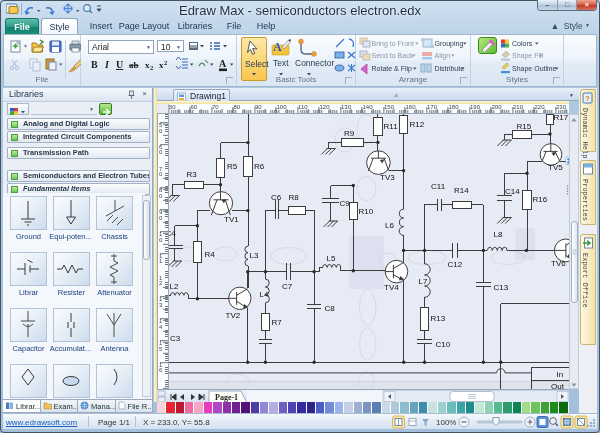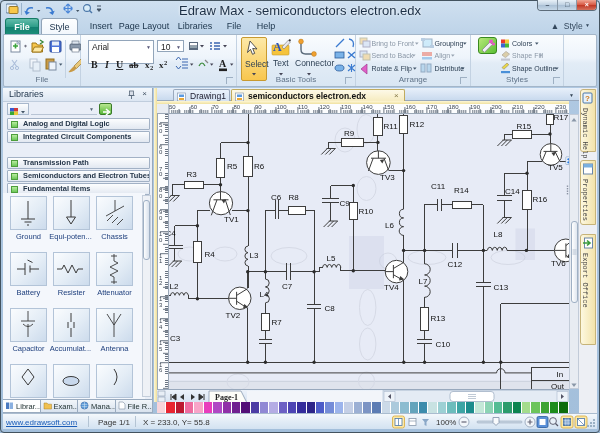--- a/index.html
+++ b/index.html
@@ -182,21 +182,21 @@
       <rect x="42" y="24" width="8" height="10" fill="#c89a46" stroke="#96701e"></rect>
       <rect x="45" y="27" width="7" height="8" fill="#eef4fa" stroke="#7a8aa0"></rect>
       <path d="M55 28.5 l3.4 0 -1.7 2.2 z" fill="#45586c"></path>
       <path d="M70 31 l7 -7 2.5 2.5 -7 7 z" fill="#e8c87a" stroke="#9a7a3a" stroke-width=".7"></path>
       <path d="M70 31 l2.5 2.5 -2 2 q-4 2.5 -6 1.5 q1.5 -2 3.5 -4 z" fill="#c89a46"></path>
     </svg>
   </div>
 
   <div class="rgroup" style="left:77px;width:156px;">
       <div class="dlauncher"></div>
-    <div class="abs" style="left:7px;top:5px;width:66px;height:24px;background:#fff;border:1px solid #92a5ba;font-size:8.5px;color:#222;padding:1px 0 0 3px;">Arial<span style="position:absolute;right:2px;color:#557;font-size:5px;top:3px;">▼</span></div>
+    <div class="abs" style="left:7px;top:5px;width:66px;height:14px;background:#fff;border:1px solid #92a5ba;font-size:8.5px;color:#222;padding:1px 0 0 3px;">Arial<span style="position:absolute;right:2px;color:#557;font-size:5px;top:3px;">▼</span></div>
     <div class="abs" style="left:76px;top:5px;width:27px;height:12px;background:#fff;border:1px solid #92a5ba;font-size:8.5px;color:#222;padding:1px 0 0 3px;">10<span style="position:absolute;right:2px;color:#557;font-size:5px;top:3px;">▼</span></div>
     <svg width="156" height="50" style="position:absolute;left:0;top:0;">
 
       <rect x="108" y="7" width="9" height="8" fill="#5a6a7e"></rect>
         <rect x="109" y="8" width="7" height="2.4" fill="#fff"></rect>
         <rect x="109" y="11.5" width="7" height="1" fill="#cdd"></rect>
       <path d="M119 10 l4 0 -2 2.4 z" fill="#445"></path>
       <path d="M129 8 h2 M133 8 h6 M129 11 h2 M133 11 h6 M129 14 h2 M133 14 h6" stroke="#3a66b0" stroke-width="1.3"></path>
       <path d="M142 10 l4 0 -2 2.4 z" fill="#445"></path>
 
@@ -331,40 +331,40 @@
     <div class="abs" style="left:28px;top:1px;width:66px;height:12px;border-bottom:1px solid #b8c4d4;"></div>
     <div class="abs" style="left:86px;top:4px;font-size:5px;color:#567;">▼</div>
     <div class="abs" style="left:96px;top:1px;width:13px;height:12px;border:1px solid #3a7a2a;border-radius:2px;background:linear-gradient(180deg,#b8e890,#58b838);">
       <svg width="13" height="12">
           <path d="M3 6 h5 M6 3 l3.5 3 -3.5 3" stroke="#fff" stroke-width="1.6" fill="none"></path>
         </svg>
     </div>
   </div>
   <div class="cat" style="top:30px;"><i></i>Analog and Digital Logic</div>
   <div class="cat" style="top:43px;"><i></i>Integrated Circuit Components</div>
-  <div class="cat" style="top:69px;"><i></i>Transmission Path</div>
+  <div class="cat" style="top:59px;"><i></i>Transmission Path</div>
   <div class="cat" style="top:82px;"><i></i>Semiconductors and Electron Tubes</div>
-  <div class="cat" style="top:95px;"><i></i>Fundamental Items</div>
+  <div class="cat" style="top:95px;font-style:italic;"><i></i>Fundamental Items</div>
   <div id="tilearea">
     <div class="tile" style="left:7px;top:3px;"></div>
       <div class="tile" style="left:50px;top:3px;"></div>
       <div class="tile" style="left:93px;top:3px;"></div>
     <div class="tile" style="left:7px;top:59px;"></div>
       <div class="tile" style="left:50px;top:59px;"></div>
       <div class="tile" style="left:93px;top:59px;"></div>
     <div class="tile" style="left:7px;top:115px;"></div>
       <div class="tile" style="left:50px;top:115px;"></div>
       <div class="tile" style="left:93px;top:115px;"></div>
     <div class="tile" style="left:7px;top:171px;"></div>
       <div class="tile" style="left:50px;top:171px;"></div>
       <div class="tile" style="left:93px;top:171px;"></div>
     <div class="tlabel" style="left:3px;top:39px;">Ground</div>
     <div class="tlabel" style="left:45px;top:39px;">Equi-poten...</div>
     <div class="tlabel" style="left:89px;top:39px;">Chassis</div>
-    <div class="tlabel" style="left:3px;top:95px;">Battery</div>
+    <div class="tlabel" style="left:3px;top:95px;">Librar</div>
     <div class="tlabel" style="left:46px;top:95px;">Resister</div>
     <div class="tlabel" style="left:89px;top:95px;">Attenuator</div>
     <div class="tlabel" style="left:3px;top:151px;">Capacitor</div>
     <div class="tlabel" style="left:45px;top:151px;">Accumulat...</div>
     <div class="tlabel" style="left:89px;top:151px;">Antenna</div>
     <svg width="142" height="221" style="position:absolute;left:0;top:0;">
       <g stroke="#3a3a3a" stroke-width="1" fill="none">
         <path d="M25 8 v18 M18 26 h14 M21.5 29 h7 M24 32 h2"></path>
         <path d="M68 7 v17 M63.5 24 l4.5 7 4.5 -7 z"></path>
         <path d="M112 7 v11 M103 23 L121 13 M104 28 l6 -6 M109 30 l6 -6 M114 32 l6 -6" stroke-width=".9"></path>
@@ -385,26 +385,20 @@
     </div>
 </div>
 <div id="ystripL"></div>
 <div id="doctabs">
   <div class="dtab" style="left:16px;width:57px;background:linear-gradient(180deg,#eaf2fb,#cfdff1);color:#223;">
     <svg width="10" height="10" style="position:absolute;left:3px;top:2px;">
         <rect x="0.5" y="1" width="8" height="8" fill="#fff" stroke="#8a9ab0" stroke-width=".7"></rect>
         <rect x="2" y="2.5" width="5" height="2.5" fill="#5a9ae0"></rect>
         <rect x="2" y="6" width="5" height="2" fill="#e8a838"></rect>
       </svg>Drawing1</div>
-  <div class="dtab" style="left:74px;width:174px;background:linear-gradient(180deg,#fdf9e8,#f5e9b8);border-color:#c0ab5e;font-weight:bold;color:#111;">
-    <svg width="10" height="10" style="position:absolute;left:3px;top:2px;">
-        <rect x="0.5" y="1" width="8" height="8" fill="#fff" stroke="#8a9ab0" stroke-width=".7"></rect>
-        <rect x="2" y="2.5" width="5" height="2.5" fill="#5a9ae0"></rect>
-        <rect x="2" y="6" width="5" height="2" fill="#e8a838"></rect>
-      </svg>semiconductors electron.edx</div>
   <div class="abs" style="left:237px;top:3px;font-size:8px;color:#877c4a;">×</div>
   <div class="abs" style="right:8px;top:4px;font-size:5px;color:#345;">▼</div>
 </div>
 <div id="yband"></div>
 <div id="rcorner"></div>
 <div id="hruler">
   <div class="abs" style="left:0;bottom:0;width:412px;height:3px;background:repeating-linear-gradient(90deg,#6a7482 0px,#6a7482 0.7px,transparent 0.7px,transparent 2.15px);background-position:1.3px 0;"></div>
   <div class="abs" style="left:0;bottom:0;width:412px;height:4.5px;background:repeating-linear-gradient(90deg,#6a7482 0px,#6a7482 0.7px,transparent 0.7px,transparent 10.75px);background-position:0.55px 0;"></div>
   <div class="abs" style="left:0;bottom:0;width:412px;height:6.5px;background:repeating-linear-gradient(90deg,#6a7482 0px,#6a7482 0.8px,transparent 0.8px,transparent 21.5px);background-position:11.4px 0;"></div>
   <span class="rnum" style="left:12px;top:0.5px;">50</span>

